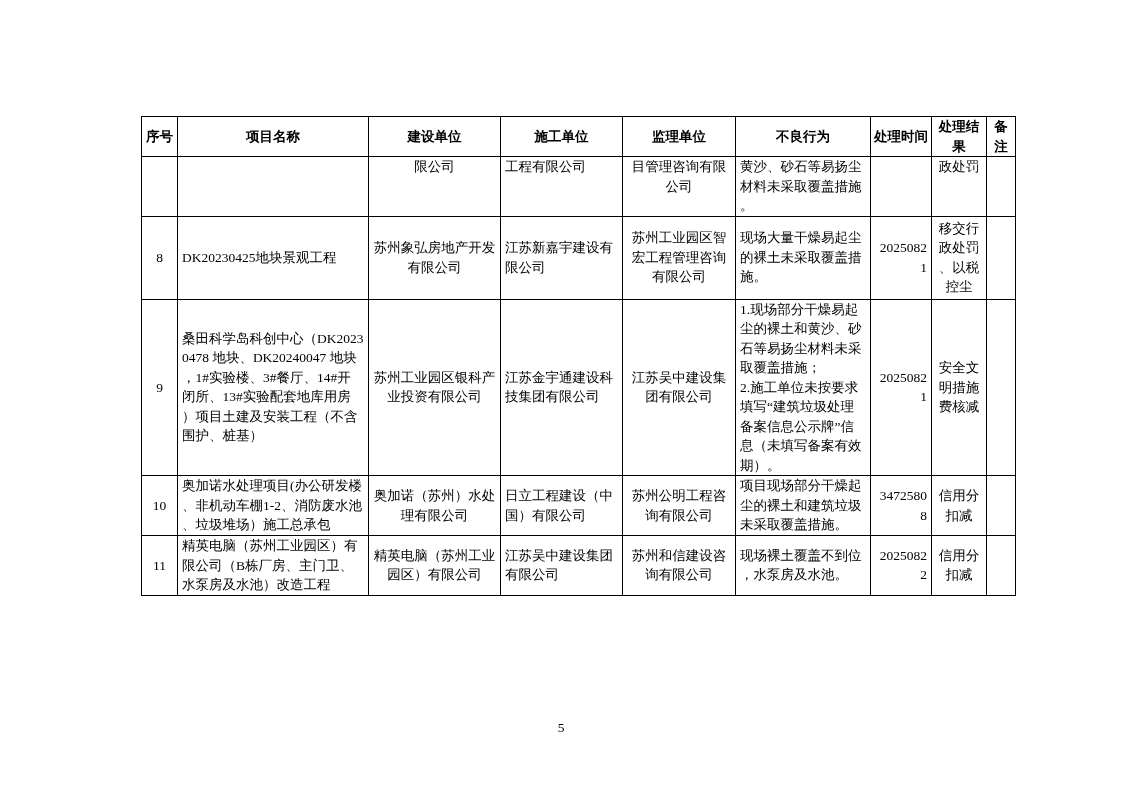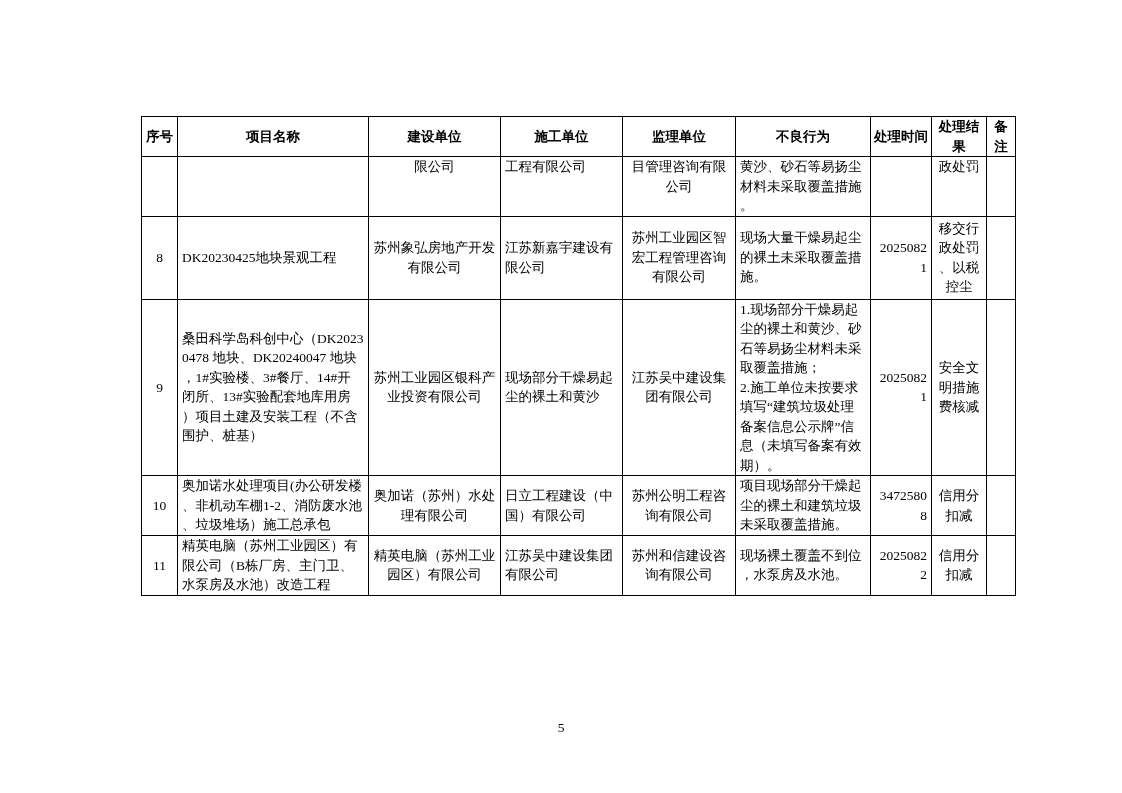--- a/index.html
+++ b/index.html
@@ -87,21 +87,21 @@
       <td class="c-super">苏州工业园区智宏工程管理咨询有限公司</td>
       <td class="c-viol">现场大量干燥易起尘的裸土未采取覆盖措施。</td>
       <td class="c-date">20250821</td>
       <td class="c-res">移交行政处罚、以税控尘</td>
       <td class="c-note"></td>
     </tr>
     <tr class="rh-9">
       <td class="c-seq">9</td>
       <td class="c-proj">桑田科学岛科创中心（DK20230478 地块、DK20240047 地块，1#实验楼、3#餐厅、14#开闭所、13#实验配套地库用房）项目土建及安装工程（不含围护、桩基）</td>
       <td class="c-build">苏州工业园区银科产业投资有限公司</td>
-      <td class="c-contr">现场部分干燥易起尘的裸土和黄沙</td>
+      <td class="c-contr">江苏金宇通建设科技集团有限公司</td>
       <td class="c-super">江苏吴中建设集团有限公司</td>
       <td class="c-viol">1.现场部分干燥易起尘的裸土和黄沙、砂石等易扬尘材料未采取覆盖措施；
 2.施工单位未按要求填写“建筑垃圾处理备案信息公示牌”信息（未填写备案有效期）。</td>
       <td class="c-date">20250821</td>
       <td class="c-res">安全文明措施费核减</td>
       <td class="c-note"></td>
     </tr>
     <tr class="rh-10">
       <td class="c-seq">10</td>
       <td class="c-proj">奥加诺水处理项目(办公研发楼、非机动车棚1-2、消防废水池、垃圾堆场）施工总承包</td>

